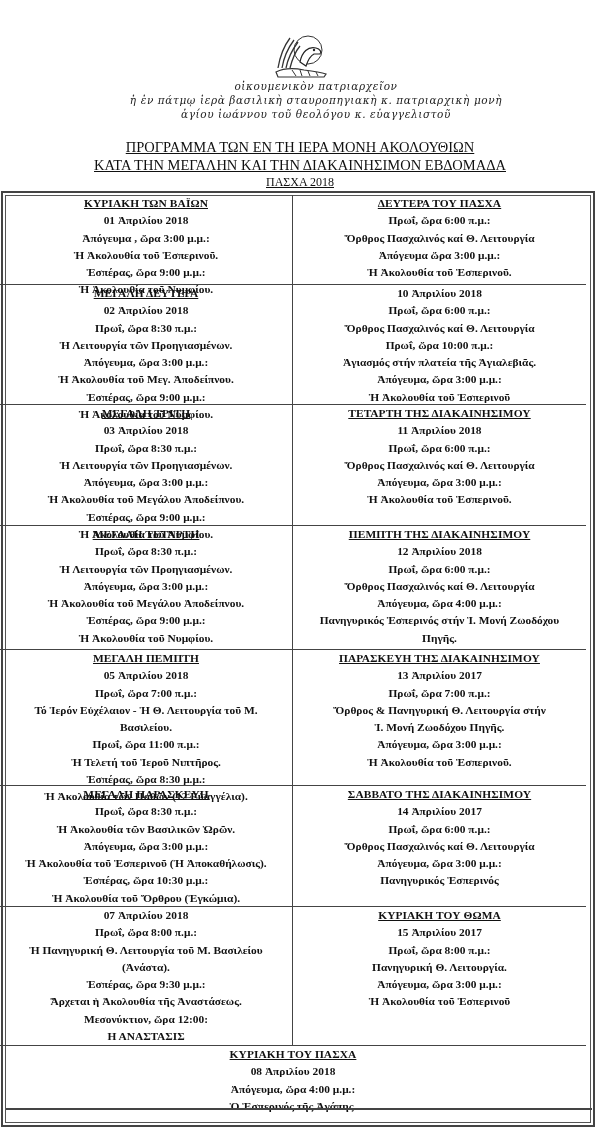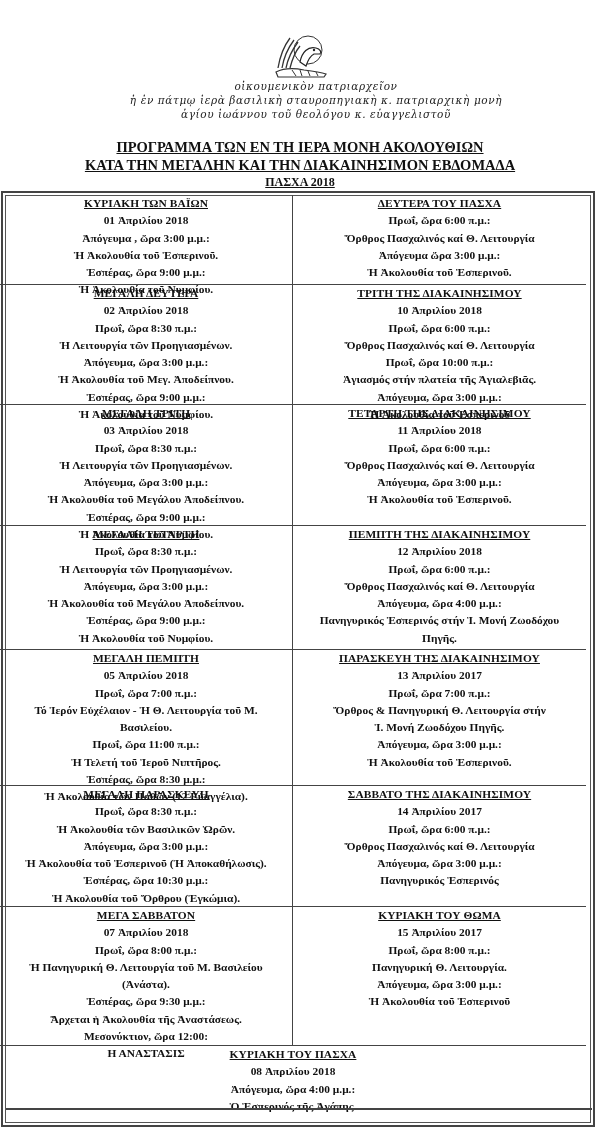--- a/index.html
+++ b/index.html
@@ -14,21 +14,21 @@
     .monastery {
       position: absolute; left: 0; width: 600px; text-align: center;
       font-family: "DejaVu Serif", serif; font-style: italic;
       font-size: 10.5px; letter-spacing: 0.6px; color: #222; line-height: 13px; padding-left: 16px;
     }
     .m1 { top: 80px; }
     .m2 { top: 94px; }
     .m3 { top: 108px; }
     .title {
       position: absolute; left: 0; width: 600px; text-align: center;
-      font-weight: bold; text-decoration: underline; font-size: 14.5px; line-height: 17px;
+      font-weight: normal; text-decoration: underline; font-size: 14.5px; line-height: 17px;
     }
     .t1 { top: 139px; }
     .t2 { top: 157px; }
     .t3 { top: 175px; font-size: 12px; line-height: 14px; }
 
     .frame {
       position: absolute; left: 1px; top: 191px; width: 594px; height: 936px;
       border: 2px solid #444; box-sizing: border-box;
     }
     .frame-inner {
@@ -100,21 +100,20 @@
       <span class="line day">ΜΕΓΑΛΗ ΔΕΥΤΕΡΑ</span>
       <span class="line">02  Ἀπριλίου 2018</span>
       <span class="line">Πρωΐ, ὥρα 8:30 π.μ.:</span>
       <span class="line">Ἡ Λειτουργία τῶν Προηγιασμένων.</span>
       <span class="line">Ἀπόγευμα, ὥρα 3:00 μ.μ.:</span>
       <span class="line">Ἡ Ἀκολουθία τοῦ Μεγ. Ἀποδείπνου.</span>
       <span class="line">Ἑσπέρας, ὥρα 9:00 μ.μ.:</span>
       <span class="line">Ἡ Ἀκολουθία τοῦ Νυμφίου.</span>
     </div>
     <div class="cell">
-      <span class="line day">ΤΡΙΤΗ ΤΗΣ ΔΙΑΚΑΙΝΗΣΙΜΟΥ</span>
       <span class="line">10 Ἀπριλίου 2018</span>
       <span class="line">Πρωΐ, ὥρα  6:00 π.μ.:</span>
       <span class="line">Ὄρθρος Πασχαλινός καί Θ. Λειτουργία</span>
       <span class="line">Πρωΐ, ὥρα 10:00 π.μ.:</span>
       <span class="line">Ἁγιασμός στήν πλατεία τῆς Ἁγιαλεβιᾶς.</span>
       <span class="line">Ἀπόγευμα, ὥρα 3:00 μ.μ.:</span>
       <span class="line">Ἡ Ἀκολουθία τοῦ  Ἑσπερινοῦ</span>
     </div>
   </div>
 
@@ -198,21 +197,20 @@
       <span class="line">14 Ἀπριλίου 2017</span>
       <span class="line">Πρωΐ, ὥρα 6:00 π.μ.:</span>
       <span class="line">Ὄρθρος Πασχαλινός καί Θ. Λειτουργία</span>
       <span class="line">Ἀπόγευμα, ὥρα 3:00 μ.μ.:</span>
       <span class="line">Πανηγυρικός  Ἑσπερινός</span>
     </div>
   </div>
 
   <div class="row" style="height:139px">
     <div class="cell left">
-      <span class="line day">ΜΕΓΑ ΣΑΒΒΑΤΟΝ</span>
       <span class="line">07 Ἀπριλίου 2018</span>
       <span class="line">Πρωΐ, ὥρα 8:00 π.μ.:</span>
       <span class="line">Ἡ Πανηγυρική Θ. Λειτουργία τοῦ Μ. Βασιλείου</span>
       <span class="line">(Ἀνάστα).</span>
       <span class="line">Ἑσπέρας, ὥρα 9:30 μ.μ.:</span>
       <span class="line">Ἄρχεται ἡ Ἀκολουθία τῆς Ἀναστάσεως.</span>
       <span class="line">Μεσονύκτιον, ὥρα 12:00:</span>
       <span class="line">Η ΑΝΑΣΤΑΣΙΣ</span>
     </div>
     <div class="cell">

